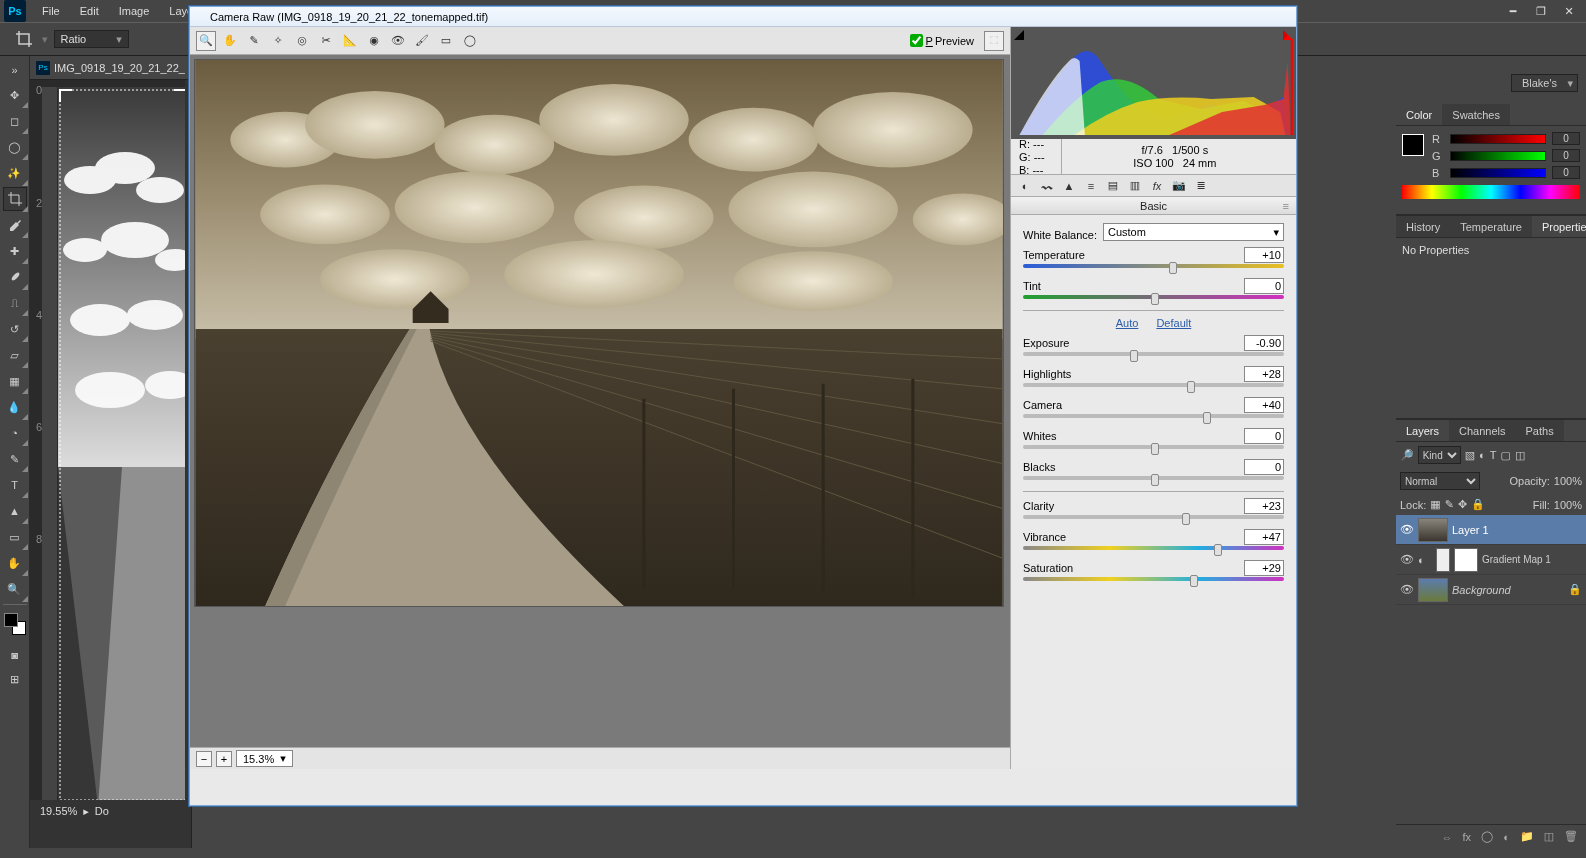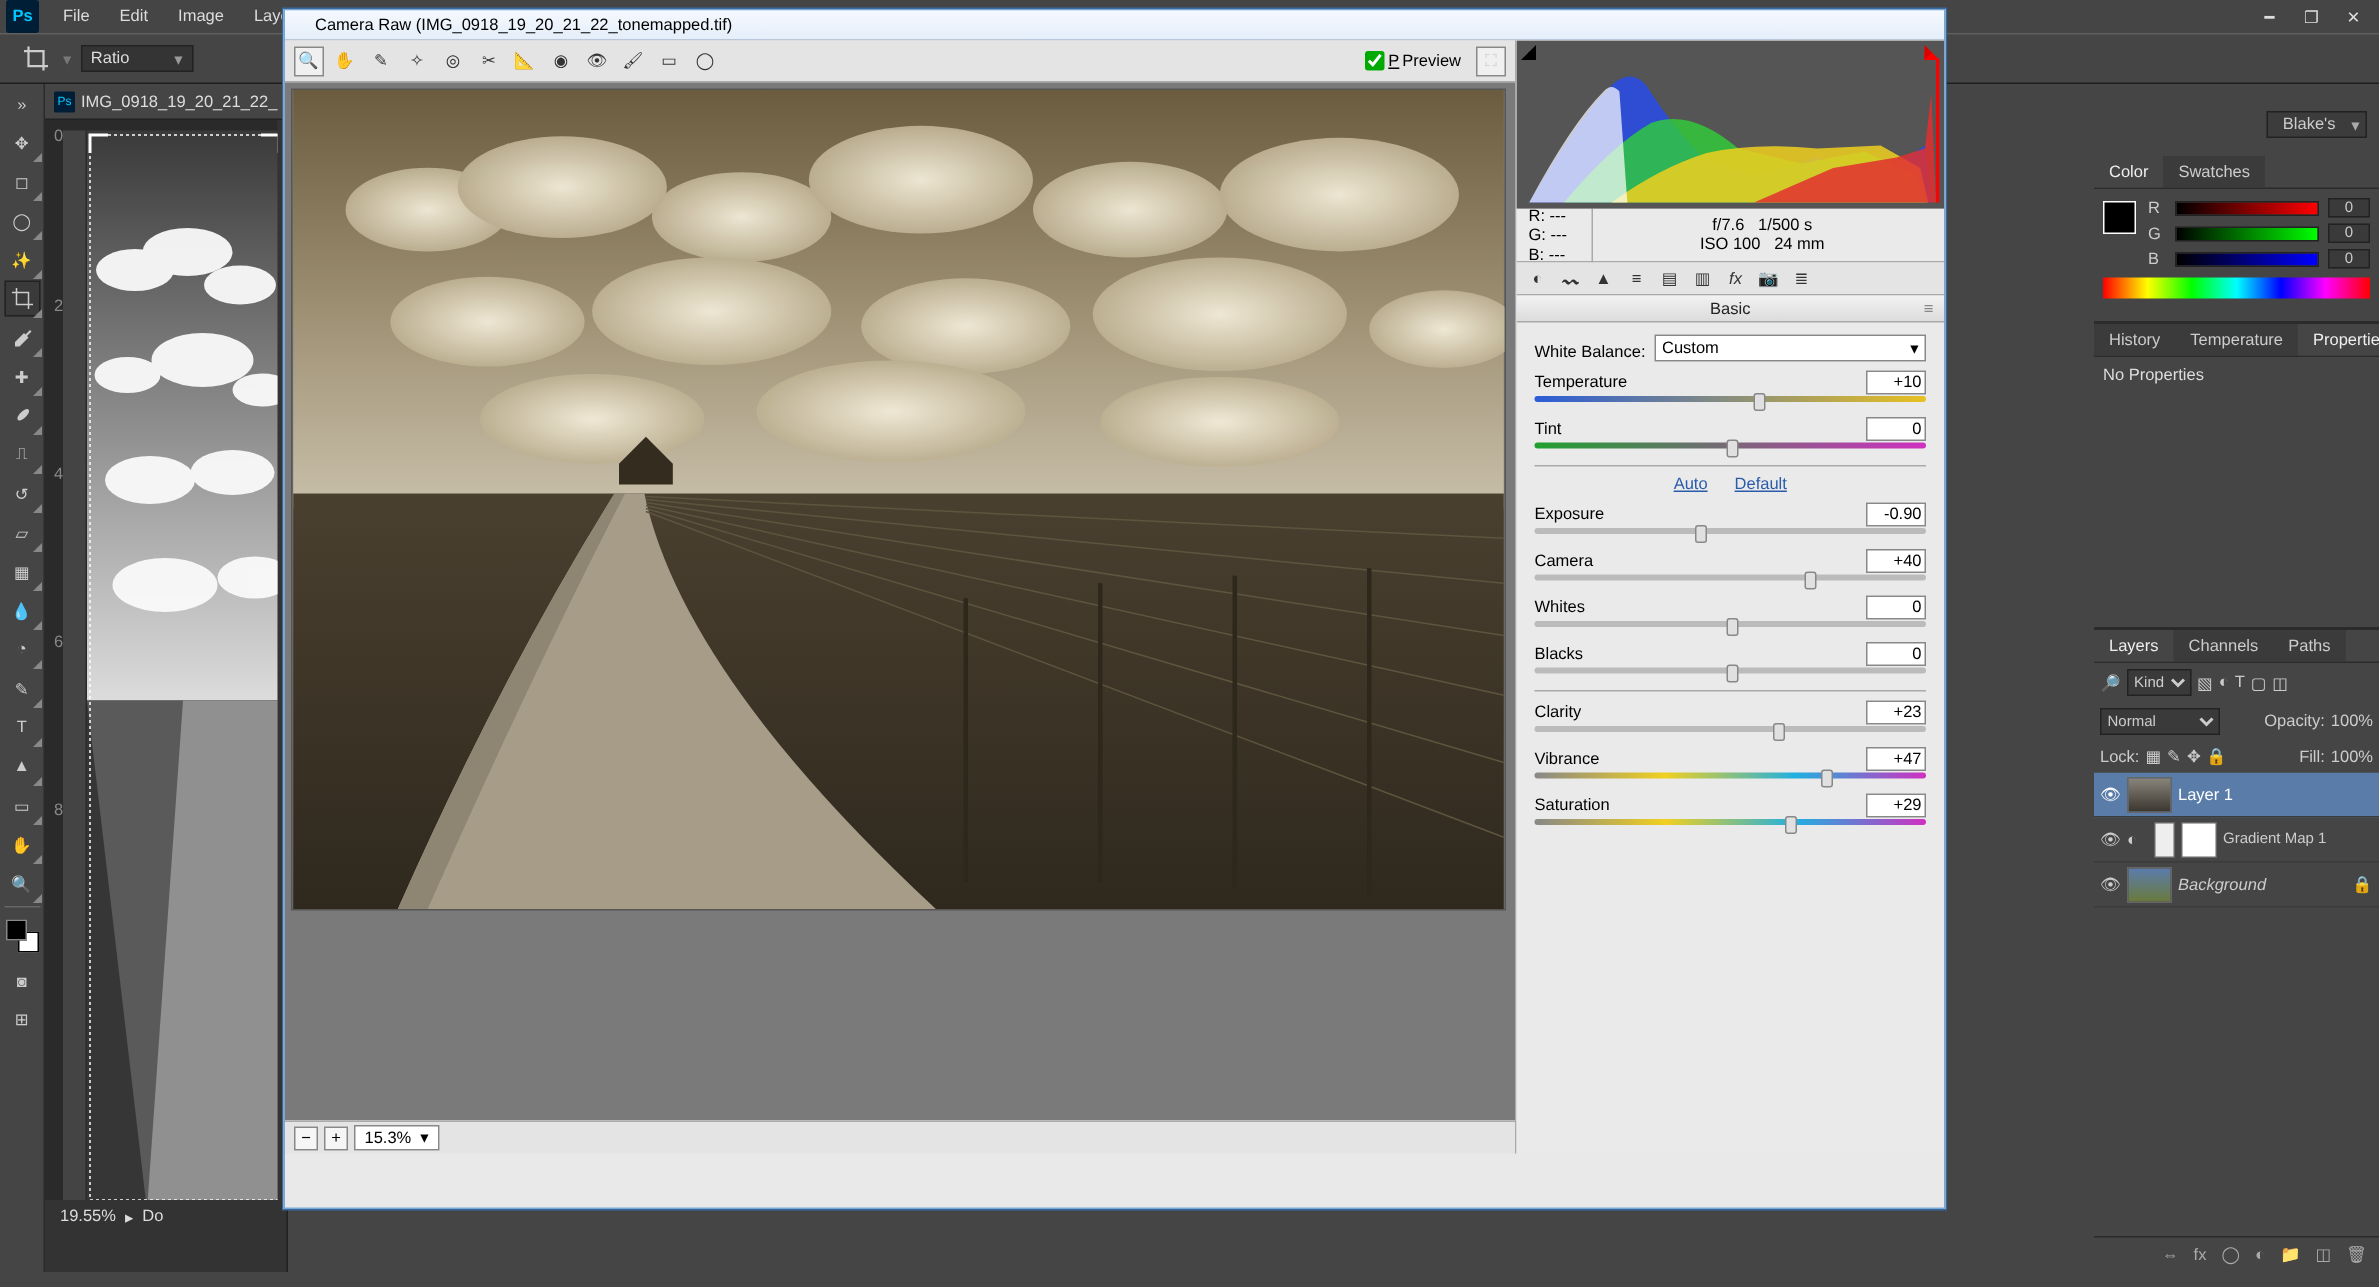--- a/index.html
+++ b/index.html
@@ -579,20 +579,30 @@
               <span>Exposure</span>
               <input value="-0.90" style="">
             </div>
             <div class="slider-track">
               <div class="slider-fill" style="background:#bbb;"></div>
               <div class="slider-thumb" style="left:41%"></div>
             </div>
           </div>
         <div class="slider-row">
             <div class="slider-top">
+              <span>Highlights</span>
+              <input value="+28" style="">
+            </div>
+            <div class="slider-track">
+              <div class="slider-fill" style="background:#bbb;"></div>
+              <div class="slider-thumb" style="left:63%"></div>
+            </div>
+          </div>
+        <div class="slider-row">
+            <div class="slider-top">
               <span>Camera</span>
               <input value="+40" style="">
             </div>
             <div class="slider-track">
               <div class="slider-fill" style="background:#bbb;"></div>
               <div class="slider-thumb" style="left:69%"></div>
             </div>
           </div>
         <div class="slider-row">
             <div class="slider-top">

